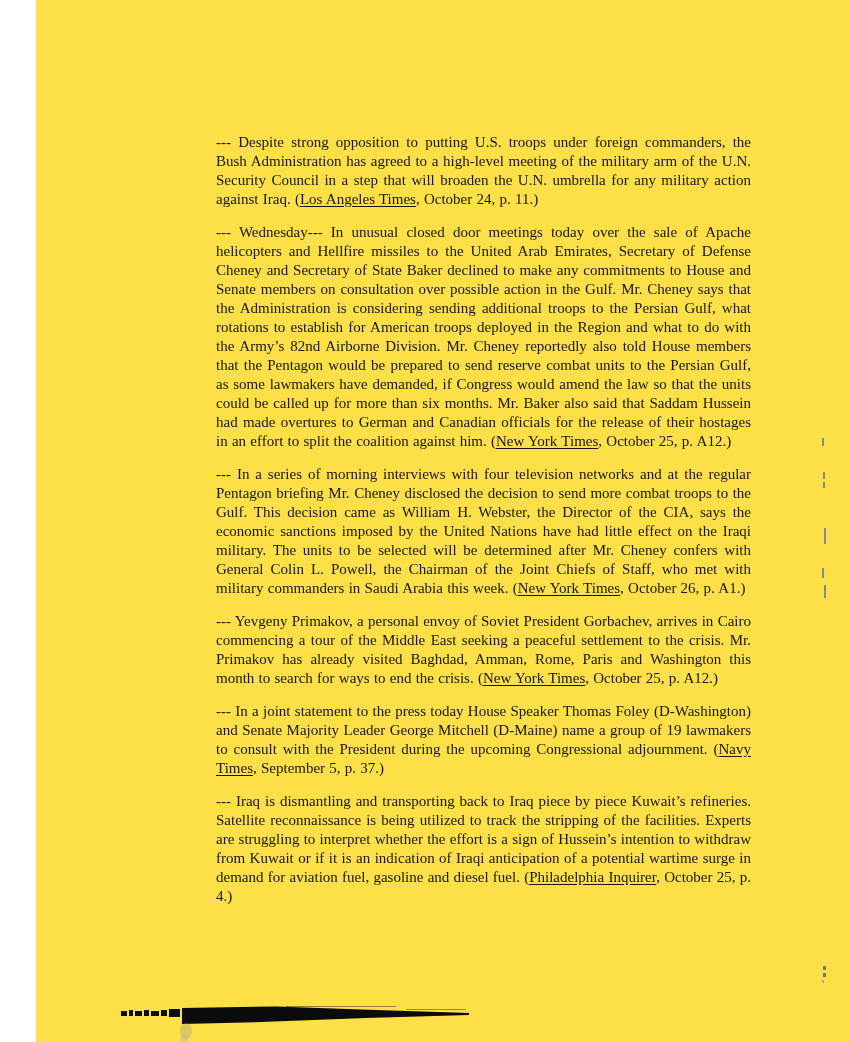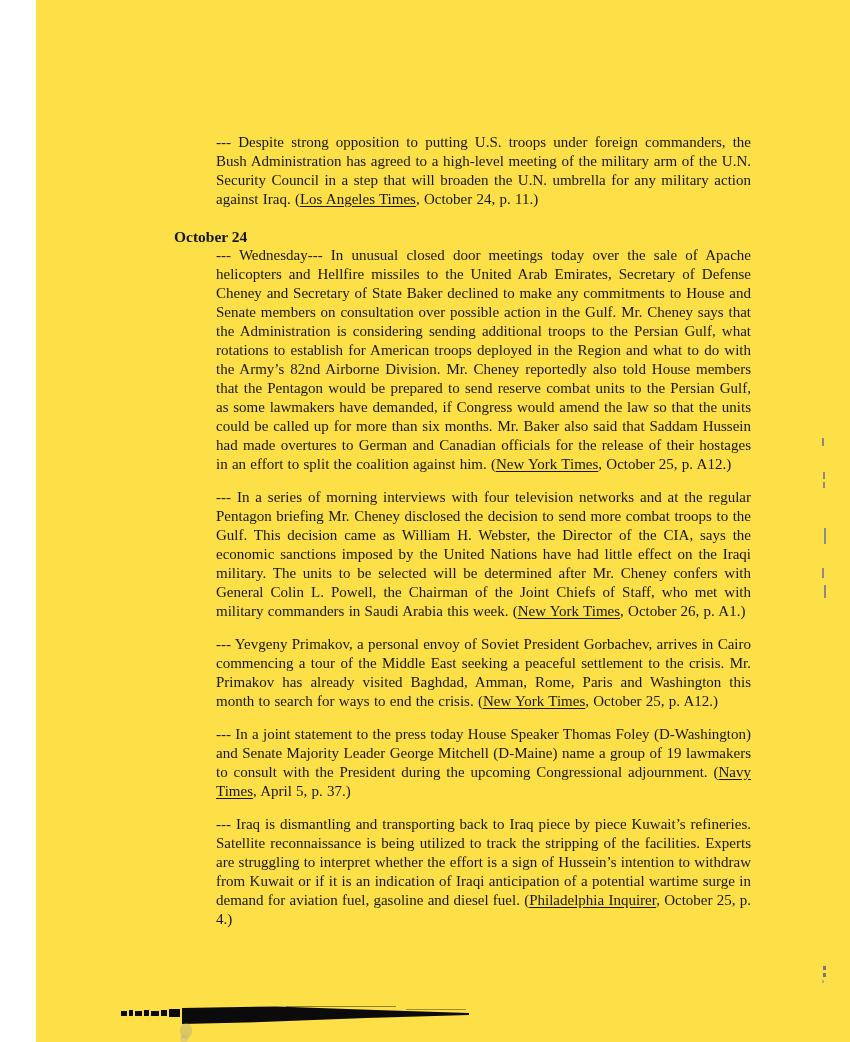--- a/index.html
+++ b/index.html
@@ -61,29 +61,28 @@
 </style>
 </head>
 <body>
 
 <div class="page">
 
   <div class="content">
 
     <p class="para"><span>--- Despite strong opposition to putting U.S. troops under foreign commanders, the Bush Administration has agreed to a high-level meeting of the military arm of the U.N. Security Council in a step that will broaden the U.N. umbrella for any military action against Iraq. (</span><span class="src">Los Angeles Times</span><span>, October 24, p. 11.)</span></p>
 
-    <h2 class="heading">October 24</h2>
 
     <p class="para"><span>--- Wednesday--- In unusual closed door meetings today over the sale of Apache helicopters and Hellfire missiles to the United Arab Emirates, Secretary of Defense Cheney and Secretary of State Baker declined to make any commitments to House and Senate members on consultation over possible action in the Gulf. Mr. Cheney says that the Administration is considering sending additional troops to the Persian Gulf, what rotations to establish for American troops deployed in the Region and what to do with the Army’s 82nd Airborne Division. Mr. Cheney reportedly also told House members that the Pentagon would be prepared to send reserve combat units to the Persian Gulf, as some lawmakers have demanded, if Congress would amend the law so that the units could be called up for more than six months. Mr. Baker also said that Saddam Hussein had made overtures to German and Canadian officials for the release of their hostages in an effort to split the coalition against him. (</span><span class="src">New York Times</span><span>, October 25, p. A12.)</span></p>
 
     <p class="para"><span>--- In a series of morning interviews with four television networks and at the regular Pentagon briefing Mr. Cheney disclosed the decision to send more combat troops to the Gulf.  This decision came as William H. Webster, the Director of the CIA, says the economic sanctions imposed by the United Nations have had little effect on the Iraqi military.  The units to be selected will be determined after Mr. Cheney confers with General Colin L. Powell, the Chairman of the Joint Chiefs of Staff, who met with military commanders in Saudi Arabia this week. (</span><span class="src">New York Times</span><span>, October 26, p. A1.)</span></p>
 
     <p class="para"><span>--- Yevgeny Primakov, a personal envoy of Soviet President Gorbachev, arrives in Cairo commencing a tour of the Middle East seeking a peaceful settlement to the crisis. Mr. Primakov has already visited Baghdad, Amman, Rome, Paris and Washington this month to search for ways to end the crisis. (</span><span class="src">New York Times</span><span>, October 25, p. A12.)</span></p>
 
-    <p class="para"><span>--- In a joint statement to the press today House Speaker Thomas Foley (D-Washington) and Senate Majority Leader George Mitchell (D-Maine) name a group of 19 lawmakers to consult with the President during the upcoming Congressional adjournment. (</span><span class="src">Navy Times</span><span>, April 5, p. 37.)</span></p>
+    <p class="para"><span>--- In a joint statement to the press today House Speaker Thomas Foley (D-Washington) and Senate Majority Leader George Mitchell (D-Maine) name a group of 19 lawmakers to consult with the President during the upcoming Congressional adjournment. (</span><span class="src">Navy Times</span><span>, September 5, p. 37.)</span></p>
 
     <p class="para"><span>--- Iraq is dismantling and transporting back to Iraq piece by piece Kuwait’s refineries. Satellite reconnaissance is being utilized to track the stripping of the facilities. Experts are struggling to interpret whether the effort is a sign of Hussein’s intention to withdraw from Kuwait or if it is an indication of Iraqi anticipation of a potential wartime surge in demand for aviation fuel, gasoline and diesel fuel.  (</span><span class="src">Philadelphia Inquirer</span><span>, October 25, p. 4.)</span></p>
 
   </div>
 
 
   <svg class="artifacts" width="850" height="1042" viewBox="0 0 850 1042" xmlns="http://www.w3.org/2000/svg">
 
     <g fill="#0b0b0b">
       <rect x="85" y="1011" width="6" height="5"></rect>

